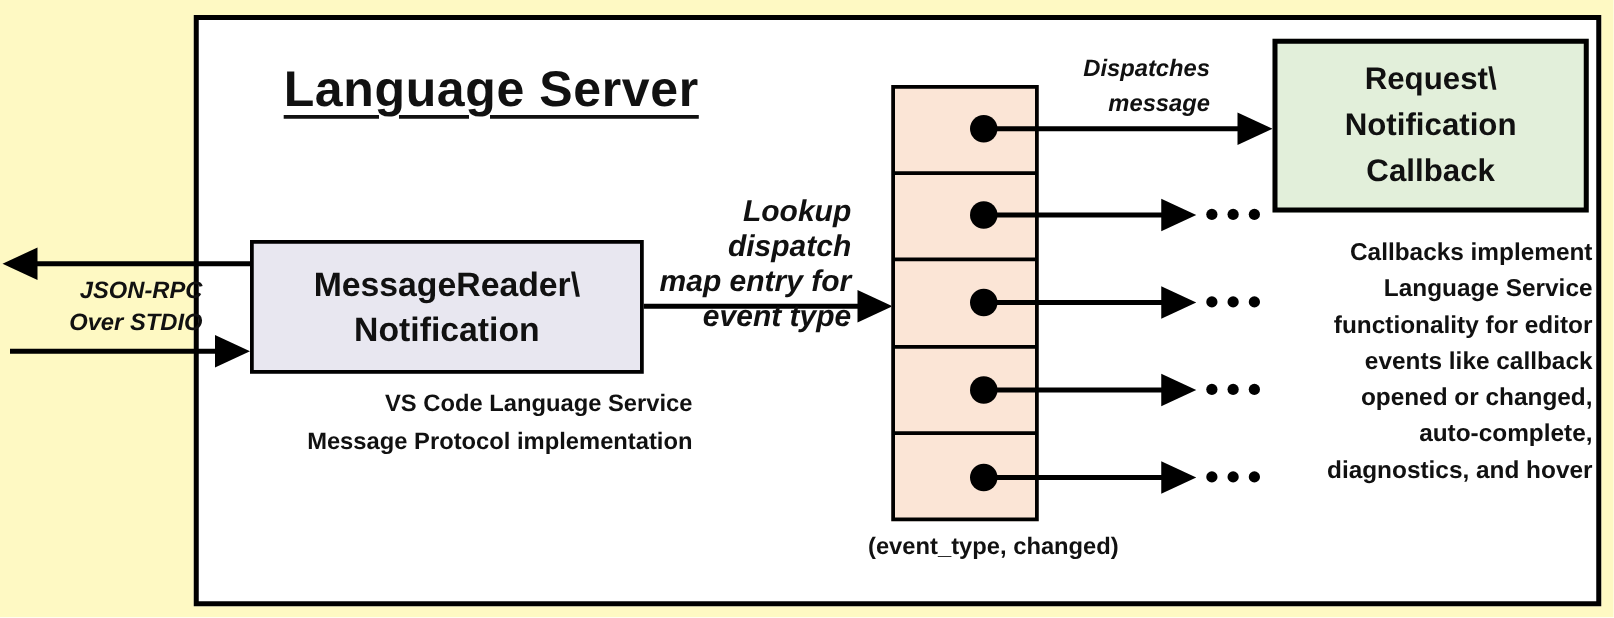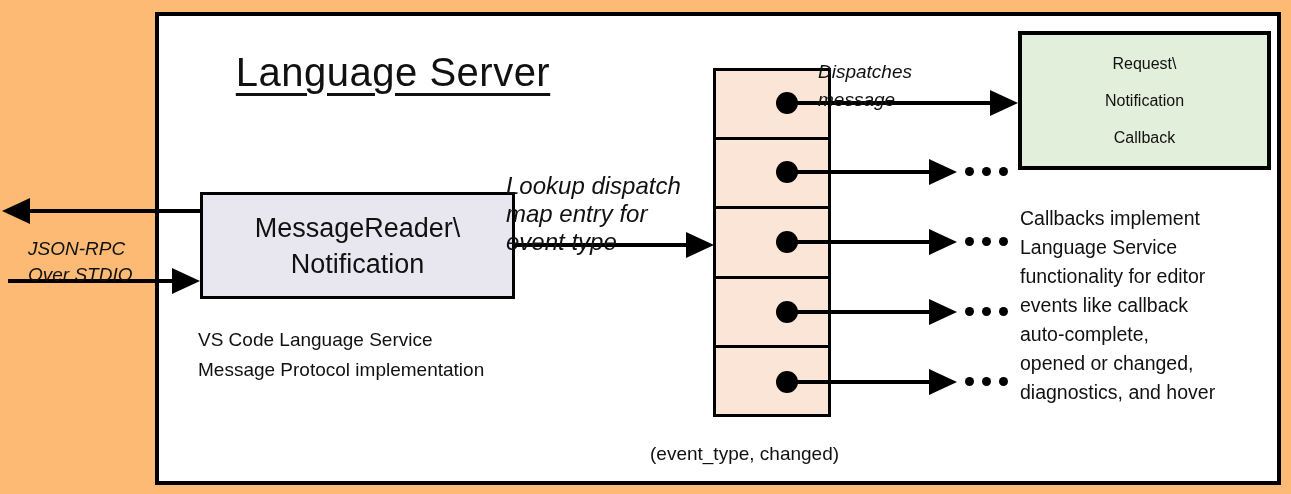--- a/index.html
+++ b/index.html
@@ -1,21 +1,21 @@
 <!DOCTYPE html>
 <html style="--reader_fill: #e8e7f0; --map_fill: #fbe5d6; --callback_fill: #e2efda; --line: #000000;"><head>
 <meta charset="utf-8">
 <style>
   html,body{margin:0;padding:0;background:#fff;}
   #stage{
-    position:relative;width:1291px;height:494px;background:#fdba74;overflow:hidden;
-    font-family:"Liberation Sans",sans-serif;color:#111;
+    position:relative;width:1291px;height:494px;background:#fef9c3;overflow:hidden;
+    font-family:"Liberation Sans",sans-serif;color:#111;font-weight:bold;
   }
   .abs{position:absolute;box-sizing:border-box;}
-  .center{text-align:left;margin-top:16px;}
+  .center{text-align:right;}
   .italic{font-style:italic;}
 
   
   .outer-box{left:155px;top:12px;width:1126px;height:473px;border:4px solid #000;background:#fff;}
 
   
   .title{
     left:225px;top:48px;width:336px;font-size:40px;line-height:48px;text-align:center;
     text-decoration:underline;text-decoration-thickness:3px;text-underline-offset:7px;
     letter-spacing:0.5px;
@@ -28,21 +28,21 @@
     display:flex;flex-direction:column;justify-content:center;align-items:center;
     font-size:27px;line-height:36px;
   }
   .reader-caption{left:198px;top:309px;width:356px;font-size:19px;line-height:30px;}
 
   
   .callback-box{
     left:1018px;top:31px;width:253px;height:139px;border:4px solid #000;
     background:var(--callback_fill,#e2efda);
     display:flex;flex-direction:column;justify-content:center;align-items:center;
-    font-size:16px;line-height:37px;
+    font-size:25px;line-height:37px;
   }
 
   
   .map{left:713px;top:68px;width:118px;height:349px;border:3px solid #000;
        background:var(--map_fill,#fbe5d6);display:flex;flex-direction:column;}
   .map-cell{flex:1;border-bottom:3px solid #000;}
   .map-cell:last-child{border-bottom:none;}
   .map-caption{left:650px;top:424px;width:245px;font-size:19px;line-height:28px;}
 
   
@@ -155,22 +155,22 @@
     <div>Request\</div>
     <div>Notification</div>
     <div>Callback</div>
   </div>
 
   <div class="abs callbacks-text center">
     <div>Callbacks implement</div>
     <div>Language Service</div>
     <div>functionality for editor</div>
     <div>events like callback</div>
+    <div>opened or changed,</div>
     <div>auto-complete,</div>
-    <div>opened or changed,</div>
     <div>diagnostics, and hover</div>
   </div>
 
   <div class="abs map-caption center">
     <div>(event_type, changed)</div>
   </div>
 
 </div>
 
 </body></html>

